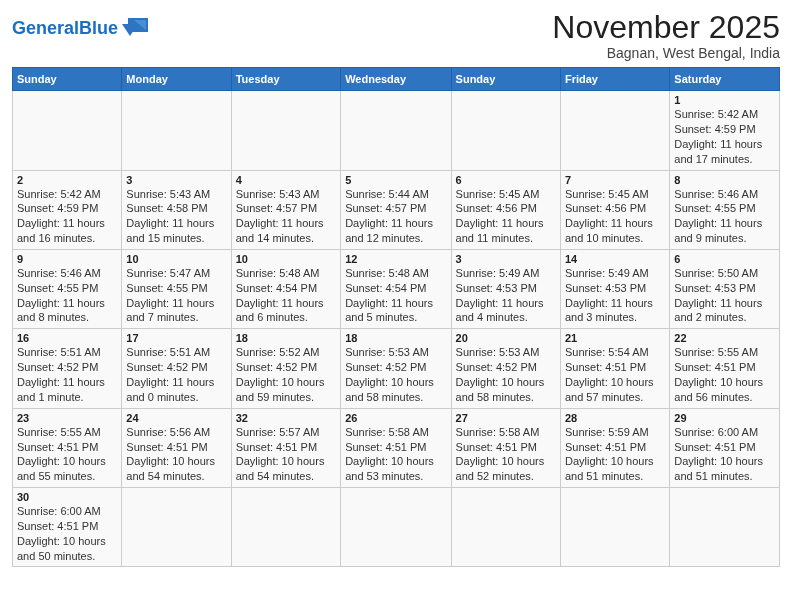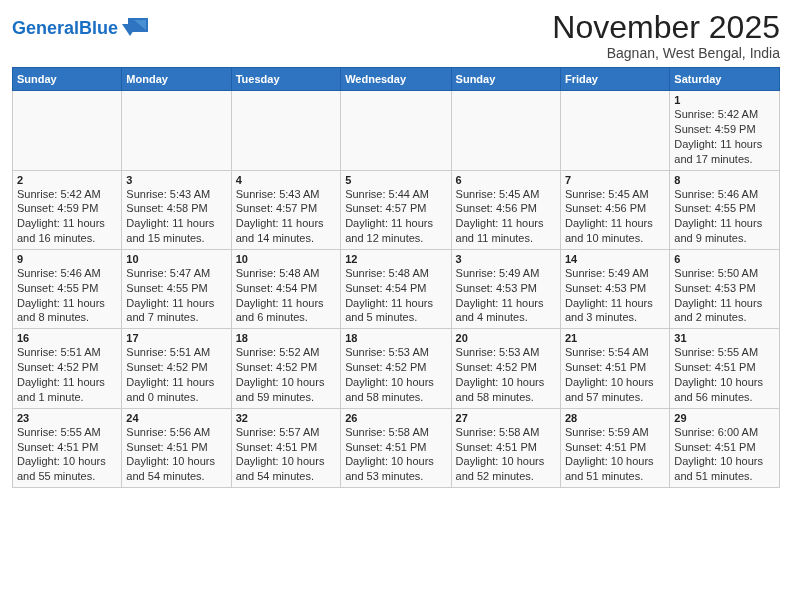--- a/index.html
+++ b/index.html
@@ -226,21 +226,21 @@
           </td>
           <td>
             <span class="day-number">20</span>
             <div class="day-info">Sunrise: 5:53 AM<br>Sunset: 4:52 PM<br>Daylight: 10 hours<br>and 58 minutes.</div>
           </td>
           <td>
             <span class="day-number">21</span>
             <div class="day-info">Sunrise: 5:54 AM<br>Sunset: 4:51 PM<br>Daylight: 10 hours<br>and 57 minutes.</div>
           </td>
           <td>
-            <span class="day-number">31</span>
+            <span class="day-number">22</span>
             <div class="day-info">Sunrise: 5:55 AM<br>Sunset: 4:51 PM<br>Daylight: 10 hours<br>and 56 minutes.</div>
           </td>
         </tr>
         <tr class="week-row">
           <td>
             <span class="day-number">23</span>
             <div class="day-info">Sunrise: 5:55 AM<br>Sunset: 4:51 PM<br>Daylight: 10 hours<br>and 55 minutes.</div>
           </td>
           <td>
             <span class="day-number">24</span>
@@ -259,16 +259,28 @@
             <div class="day-info">Sunrise: 5:58 AM<br>Sunset: 4:51 PM<br>Daylight: 10 hours<br>and 52 minutes.</div>
           </td>
           <td>
             <span class="day-number">28</span>
             <div class="day-info">Sunrise: 5:59 AM<br>Sunset: 4:51 PM<br>Daylight: 10 hours<br>and 51 minutes.</div>
           </td>
           <td>
             <span class="day-number">29</span>
             <div class="day-info">Sunrise: 6:00 AM<br>Sunset: 4:51 PM<br>Daylight: 10 hours<br>and 51 minutes.</div>
           </td>
+        </tr>
+        <tr class="last-row">
+          <td>
+            <span class="day-number">30</span>
+            <div class="day-info">Sunrise: 6:00 AM<br>Sunset: 4:51 PM<br>Daylight: 10 hours<br>and 50 minutes.</div>
+          </td>
+          <td class="empty-cell"></td>
+          <td class="empty-cell"></td>
+          <td class="empty-cell"></td>
+          <td class="empty-cell"></td>
+          <td class="empty-cell"></td>
+          <td class="empty-cell"></td>
         </tr>
       </tbody>
   </table>
 </div>
 
 </body></html>

